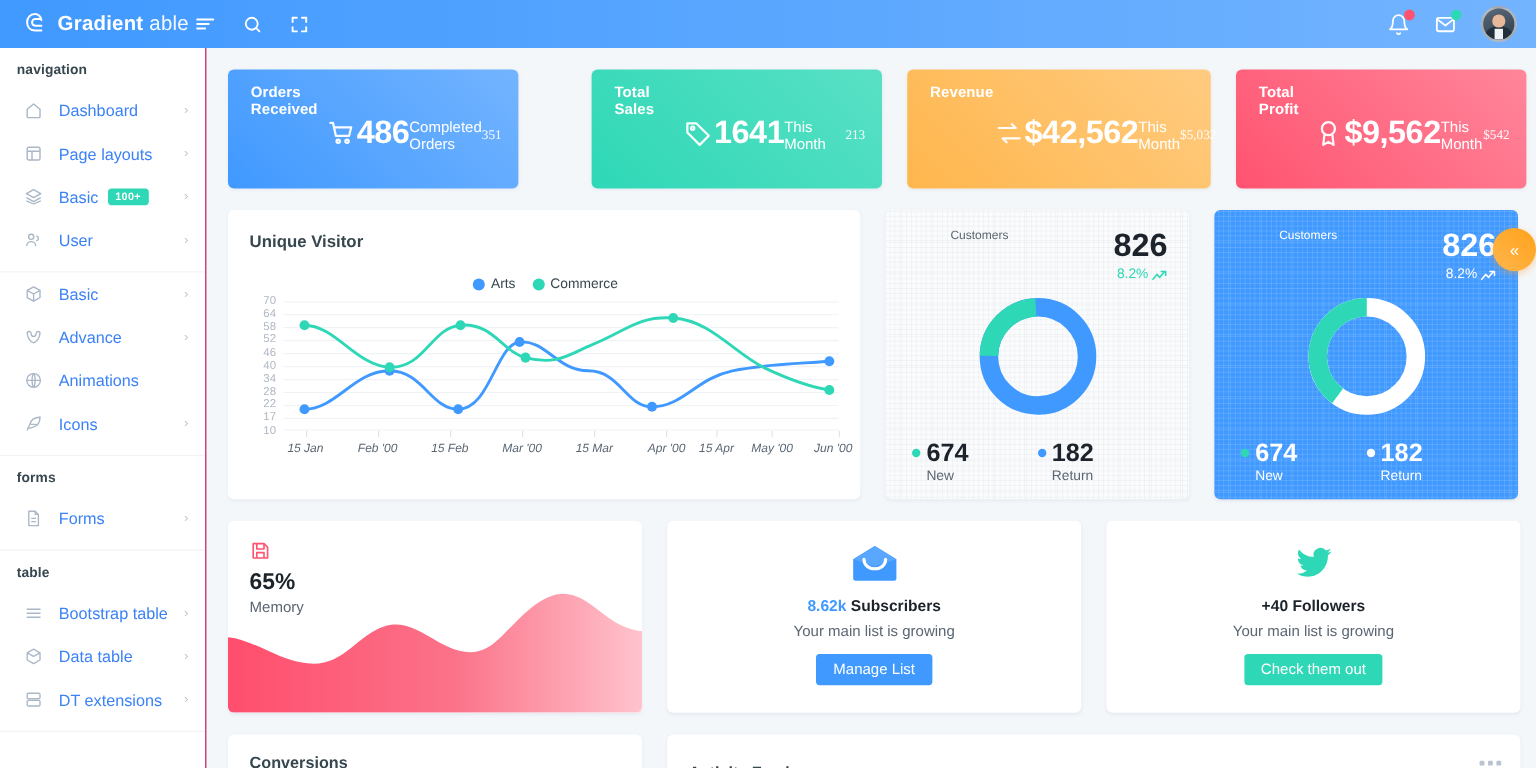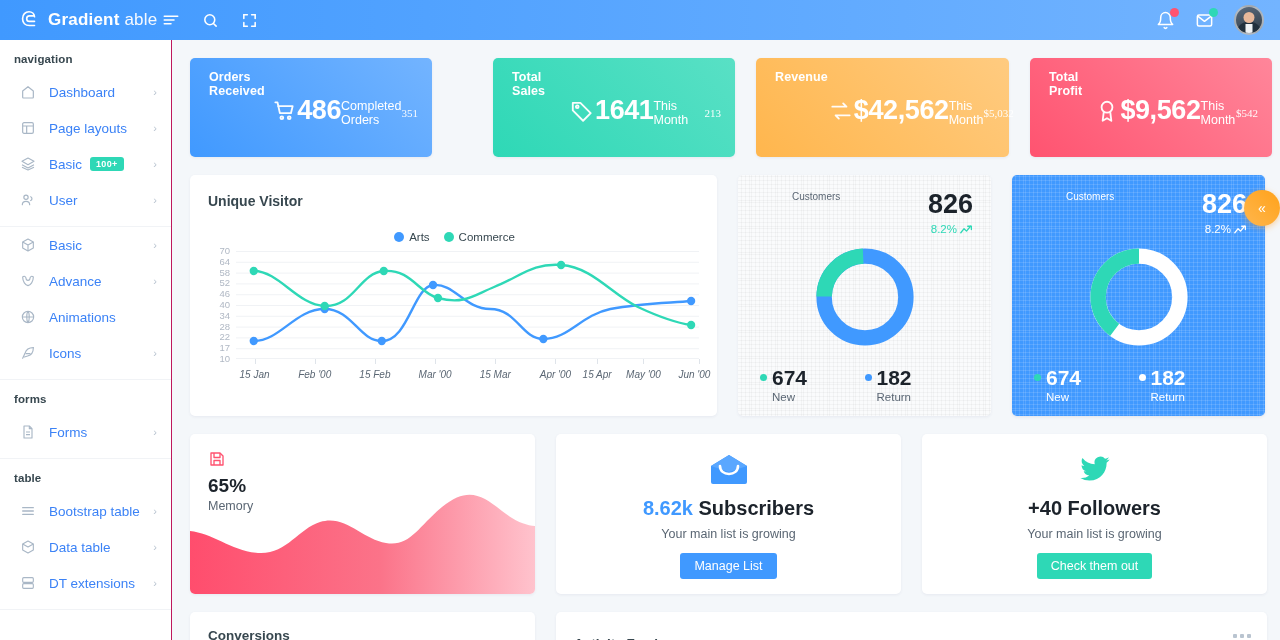--- a/index.html
+++ b/index.html
@@ -149,21 +149,21 @@
   
   .bot-row { padding: 18px 8px 0 18px; display: flex; gap: 21px; }
   .memory-card { width: 345px; height: 160px; position: relative; overflow: hidden; padding: 16px 0 0 18px; }
   .mem-icon { width: 18px; height: 18px; color: #ff5370; }
   .mem-pct { font-size: 19px; font-weight: 700; color: #1c232b; margin-top: 5px; line-height: 1; }
   .mem-lab { font-size: 12.5px; color: #5a6673; margin-top: 4px; }
   .mem-chart { position: absolute; left: 0; right: 0; bottom: 0; height: 105px; }
 
   .promo-card { width: 345px; height: 160px; padding: 16px 0 0 0; text-align: center; }
   .promo-icon { height: 38px; display: flex; align-items: center; justify-content: center; }
-  .promo-head { font-size: 20px; font-weight: 700; color: #1c232b; margin-top: 9px; }
+  .promo-head { font-size: 13px; font-weight: 700; color: #1c232b; margin-top: 9px; }
   .promo-head .hl-blue { color: #4099ff; }
   .promo-sub { font-size: 12.5px; color: #5a6673; margin-top: 7px; }
   .promo-btn {
     display: inline-block; margin-top: 12px; padding: 6px 14px; border-radius: 3px;
     font-size: 12.5px; color: #fff; border: none; cursor: pointer;
     font-family: "Liberation Sans", sans-serif;
   }
   .promo-btn.blue { background: #4099ff; }
   .promo-btn.green { background: #2ed8b6; }
 

